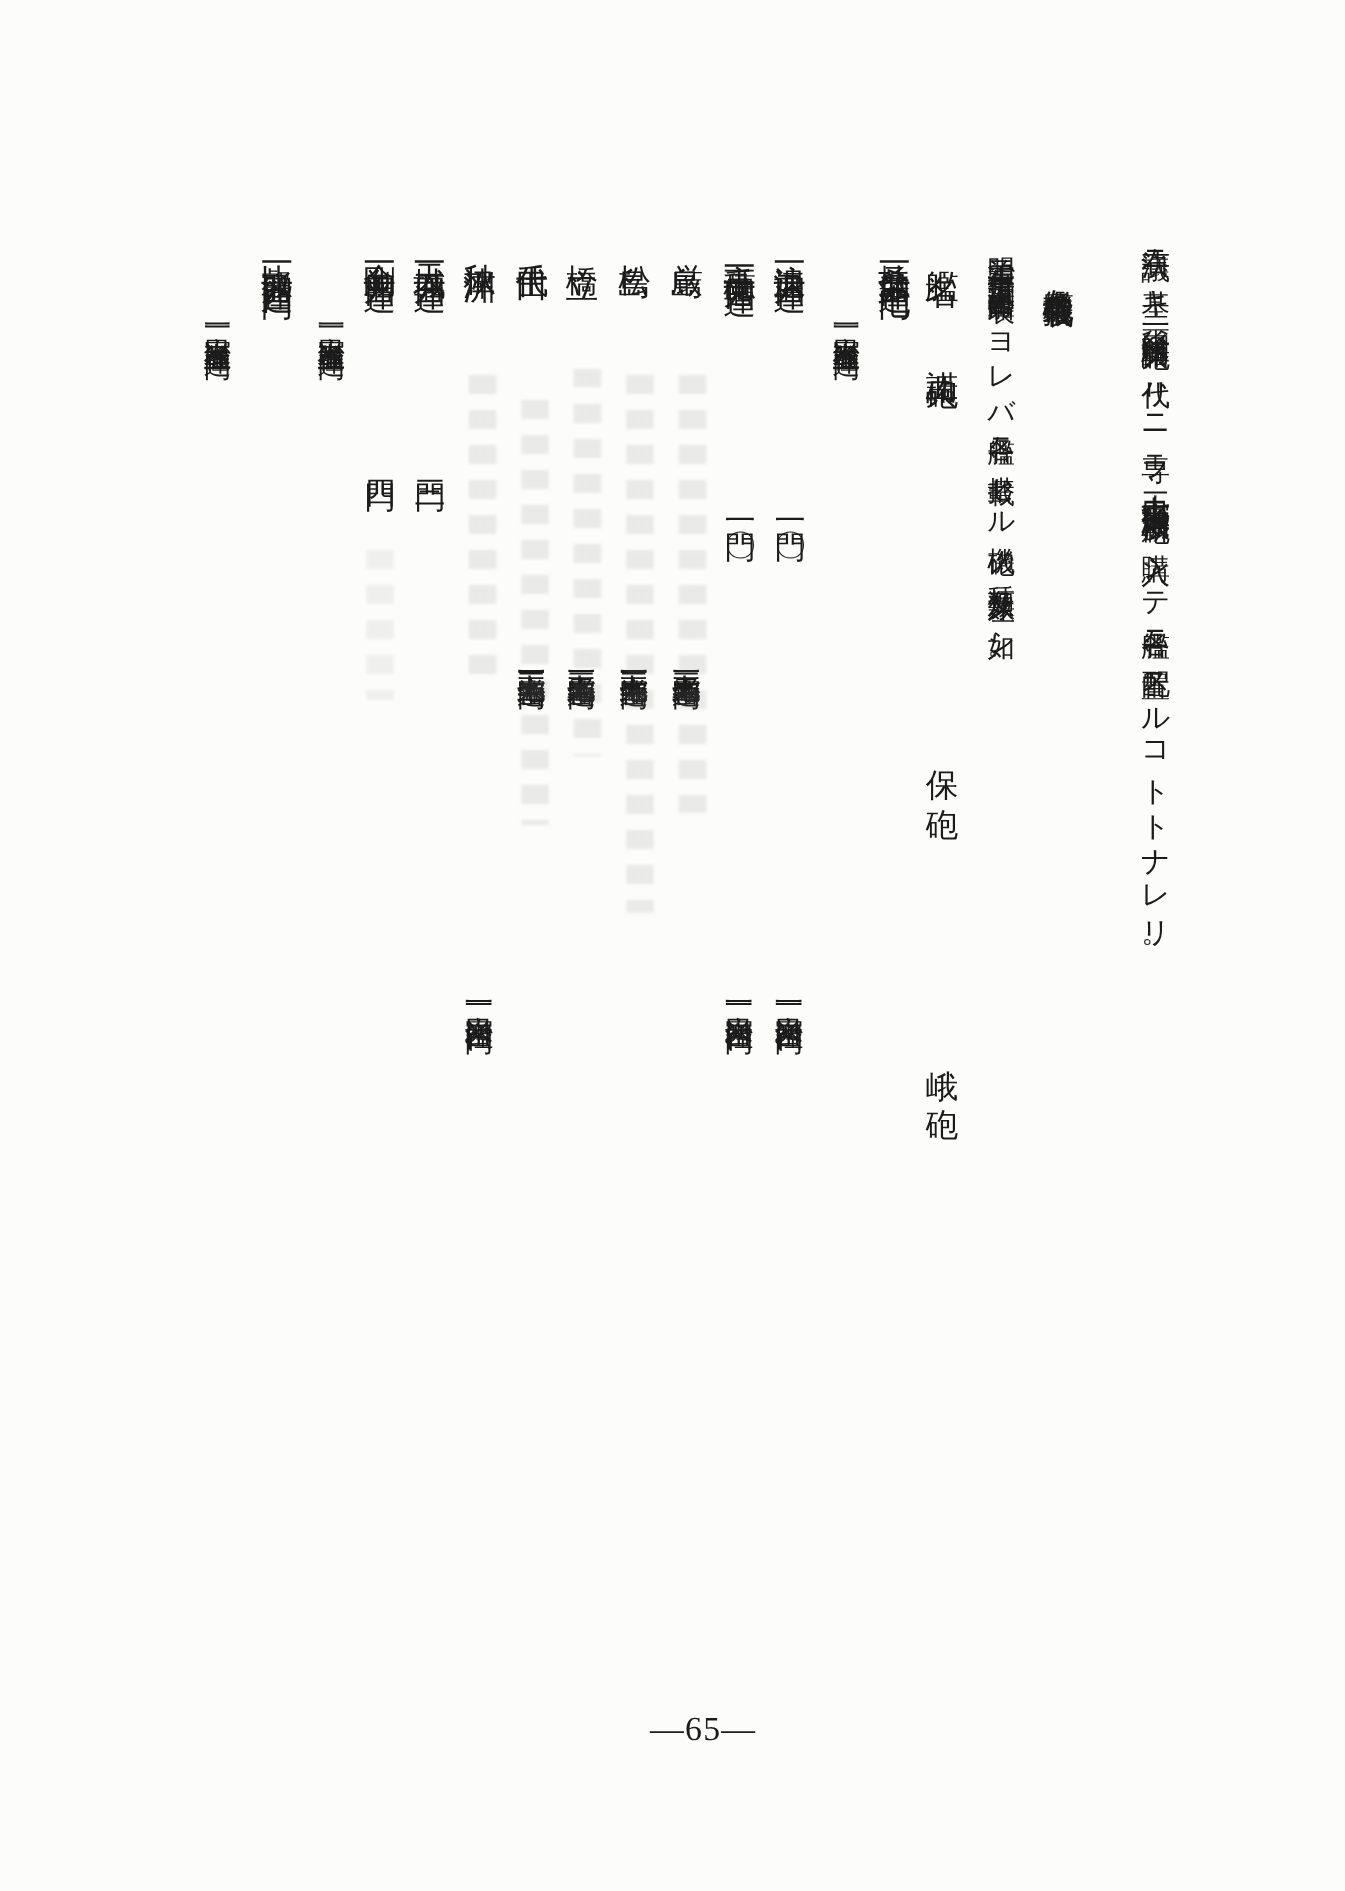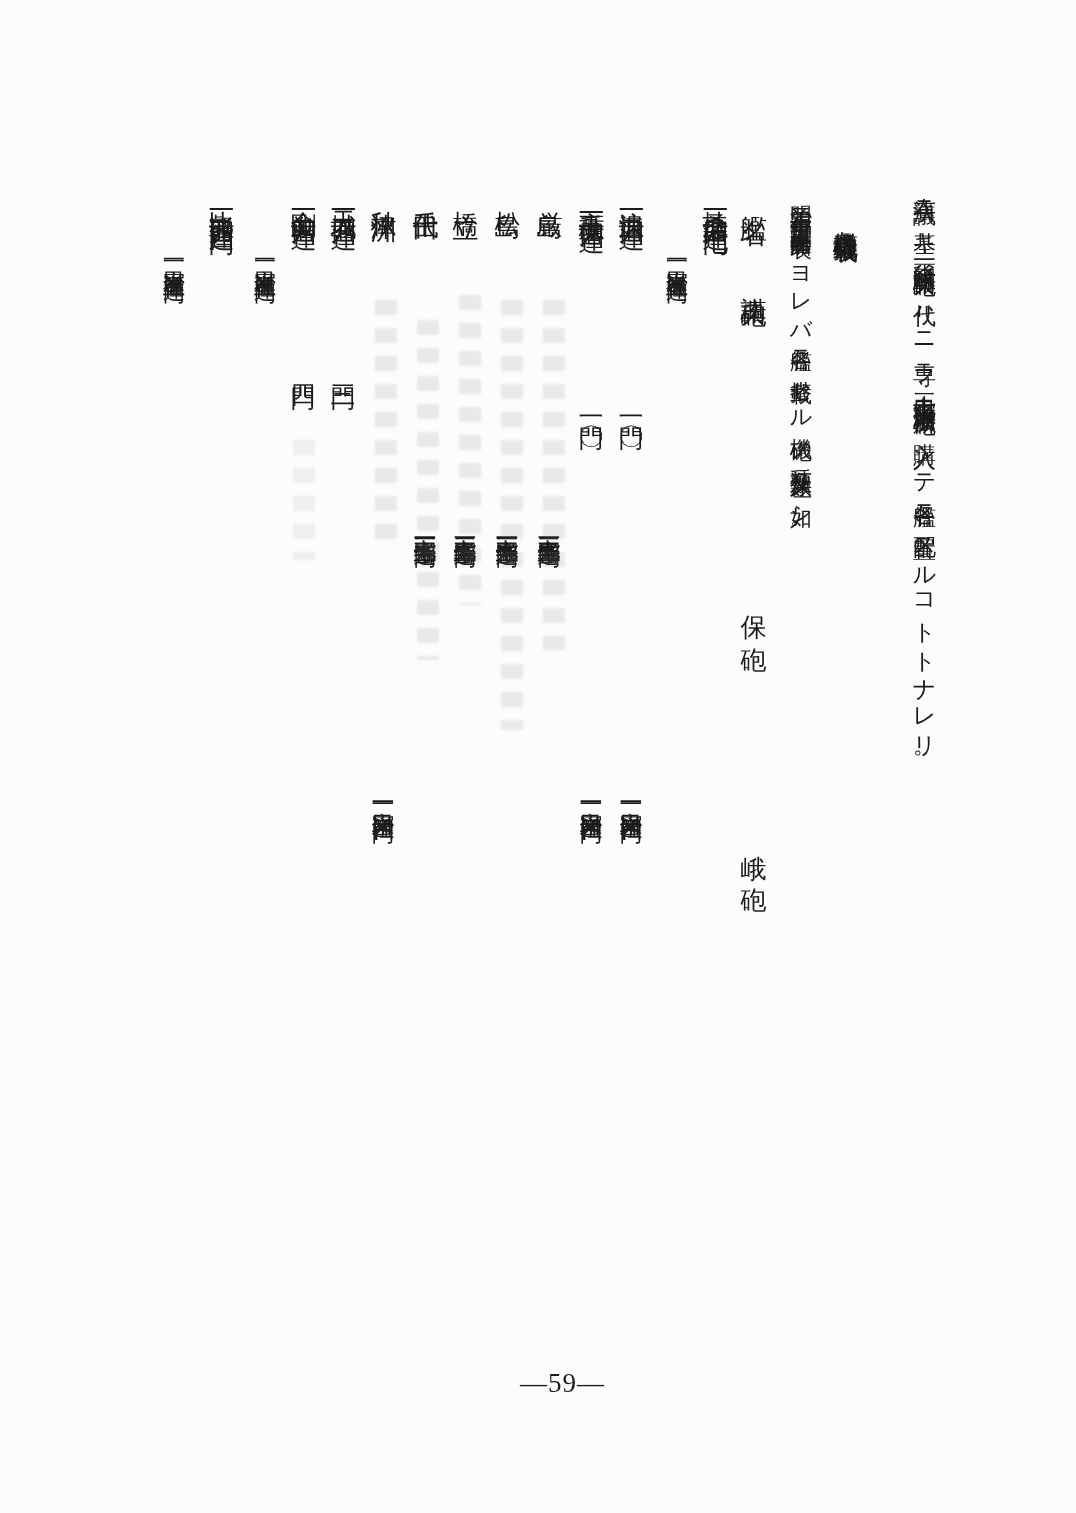--- a/index.html
+++ b/index.html
@@ -161,15 +161,15 @@
     <span class="band b-extra">一一密米口径五連二門</span>
   </div>
 
   <div class="smudge sm1"></div>
   <div class="smudge sm2"></div>
   <div class="smudge sm3"></div>
   <div class="smudge sm4"></div>
   <div class="smudge sm5"></div>
   <div class="smudge sm6"></div>
 
-  <div class="page-number">—59—</div>
+  <div class="page-number">—65—</div>
 
 </div>
 
 </body></html>

